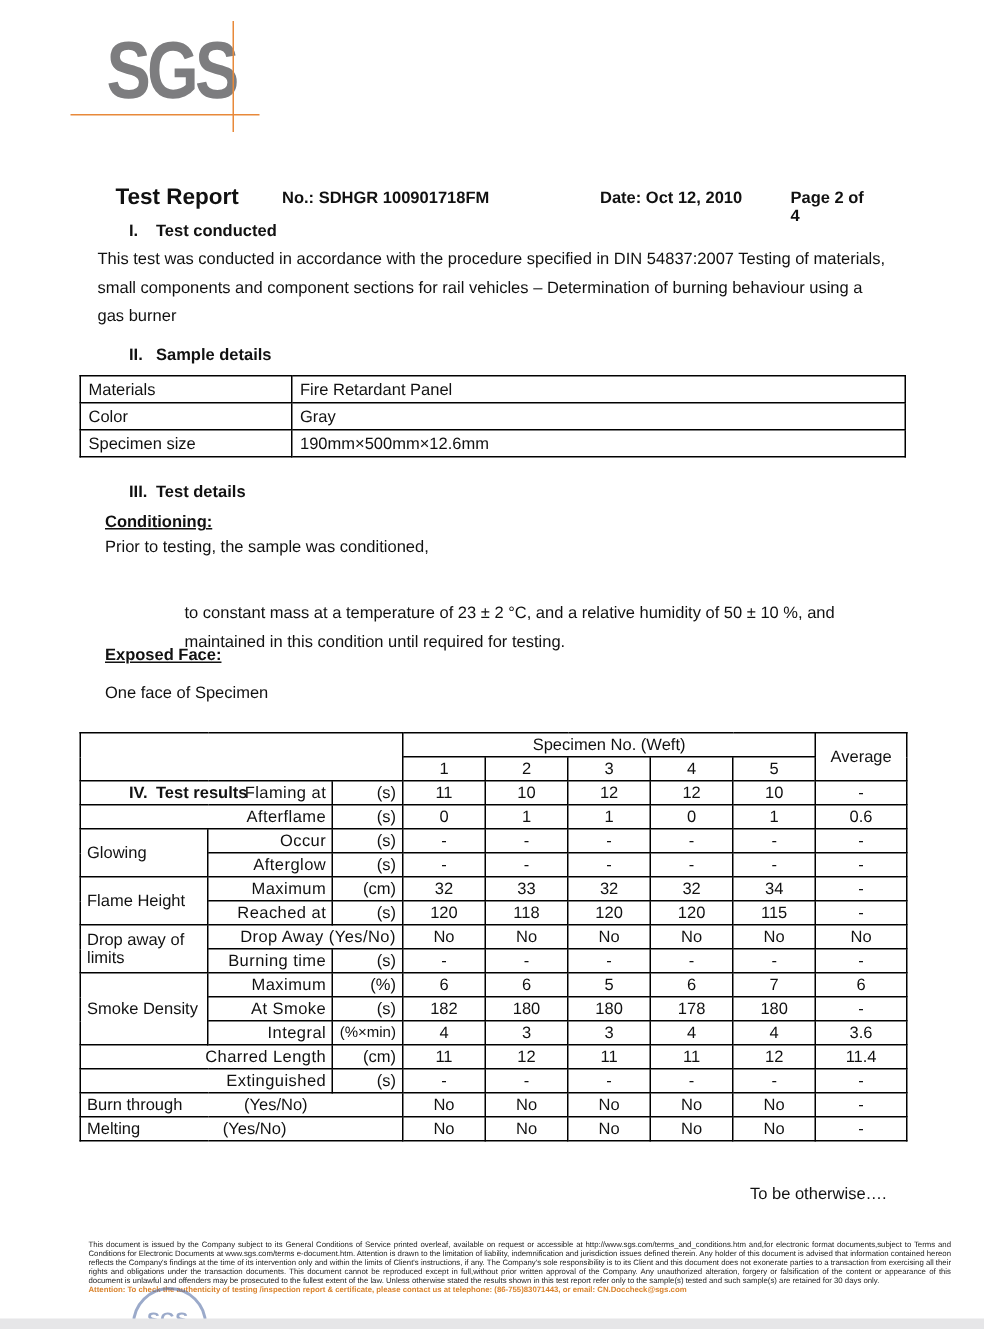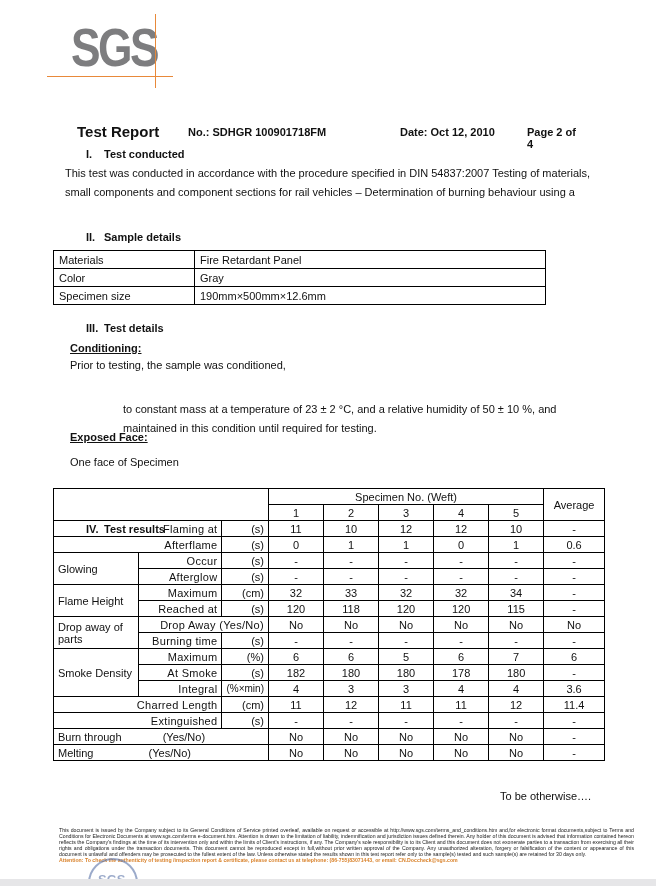--- a/index.html
+++ b/index.html
@@ -14,21 +14,21 @@
   .hdr .num { position: absolute; left: 188px; top: 3px; font-weight: bold; font-size: 11px; }
   .hdr .date { position: absolute; left: 400px; top: 3px; font-weight: bold; font-size: 11px; }
   .hdr .page { position: absolute; left: 527px; top: 3px; font-weight: bold; font-size: 11px; }
 
   .sec { position: absolute; font-weight: bold; font-size: 11px; padding-left: 33px; }
   .sec .roman { display: inline-block; width: 18px; }
   .para { position: absolute; font-size: 11px; line-height: 19px; }
   .sub { position: absolute; font-weight: bold; font-size: 11px; text-decoration: underline; }
 
   table { border-collapse: collapse; }
-  .sample { position: absolute; left: 53px; top: 250px; width: 493px; font-size: 11px; }
+  .sample { position: absolute; left: 53px; top: 250px; width: 551px; font-size: 11px; }
   .sample td { border: 1px solid #000; height: 17px; padding: 0 5px; }
   .sample td.k { width: 130px; }
 
   .results { position: absolute; left: 53px; top: 488px; width: 552px; font-size: 11px; }
   .results td { border: 1px solid #000; height: 15px; padding: 0 4px; text-align: center; }
   .results td.l { text-align: left; }
   .results td.u { text-align: right; }
   .results td.lab { text-align: right; letter-spacing: 0.3px; }
 
   .cont { position: absolute; left: 500px; top: 790px; font-size: 11px; }
@@ -53,20 +53,21 @@
   <span class="date">Date: Oct 12, 2010</span>
   <span class="page">Page 2 of  4</span>
 </div>
 
 <div class="sec" style="left:53px; top:148px;">
   <span class="roman">I.</span><span>Test conducted</span>
 </div>
 <div class="para" style="left:65px; top:164px;">
   <div>This test was conducted in accordance with the procedure specified in DIN 54837:2007 Testing of materials,</div>
   <div>small components and component sections for rail vehicles – Determination of burning behaviour using a</div>
+  <div>gas burner</div>
 </div>
 
 <div class="sec" style="left:53px; top:231px;">
   <span class="roman">II.</span><span>Sample details</span>
 </div>
 <table class="sample">
   <tbody>
       <tr>
     <td class="k">Materials</td>
     <td>Fire Retardant Panel</td>
@@ -183,21 +184,21 @@
     <td class="u">(s)</td>
     <td>120</td>
     <td>118</td>
     <td>120</td>
     <td>120</td>
     <td>115</td>
     <td>-</td>
   </tr>
 
   <tr>
-    <td rowspan="2" class="l">Drop away of parts</td>
+    <td rowspan="2" class="l">Drop away of limits</td>
     <td colspan="2" class="lab">Drop Away (Yes/No)</td>
     <td>No</td>
     <td>No</td>
     <td>No</td>
     <td>No</td>
     <td>No</td>
     <td>No</td>
   </tr>
   <tr>
     <td class="lab">Burning  time</td>

